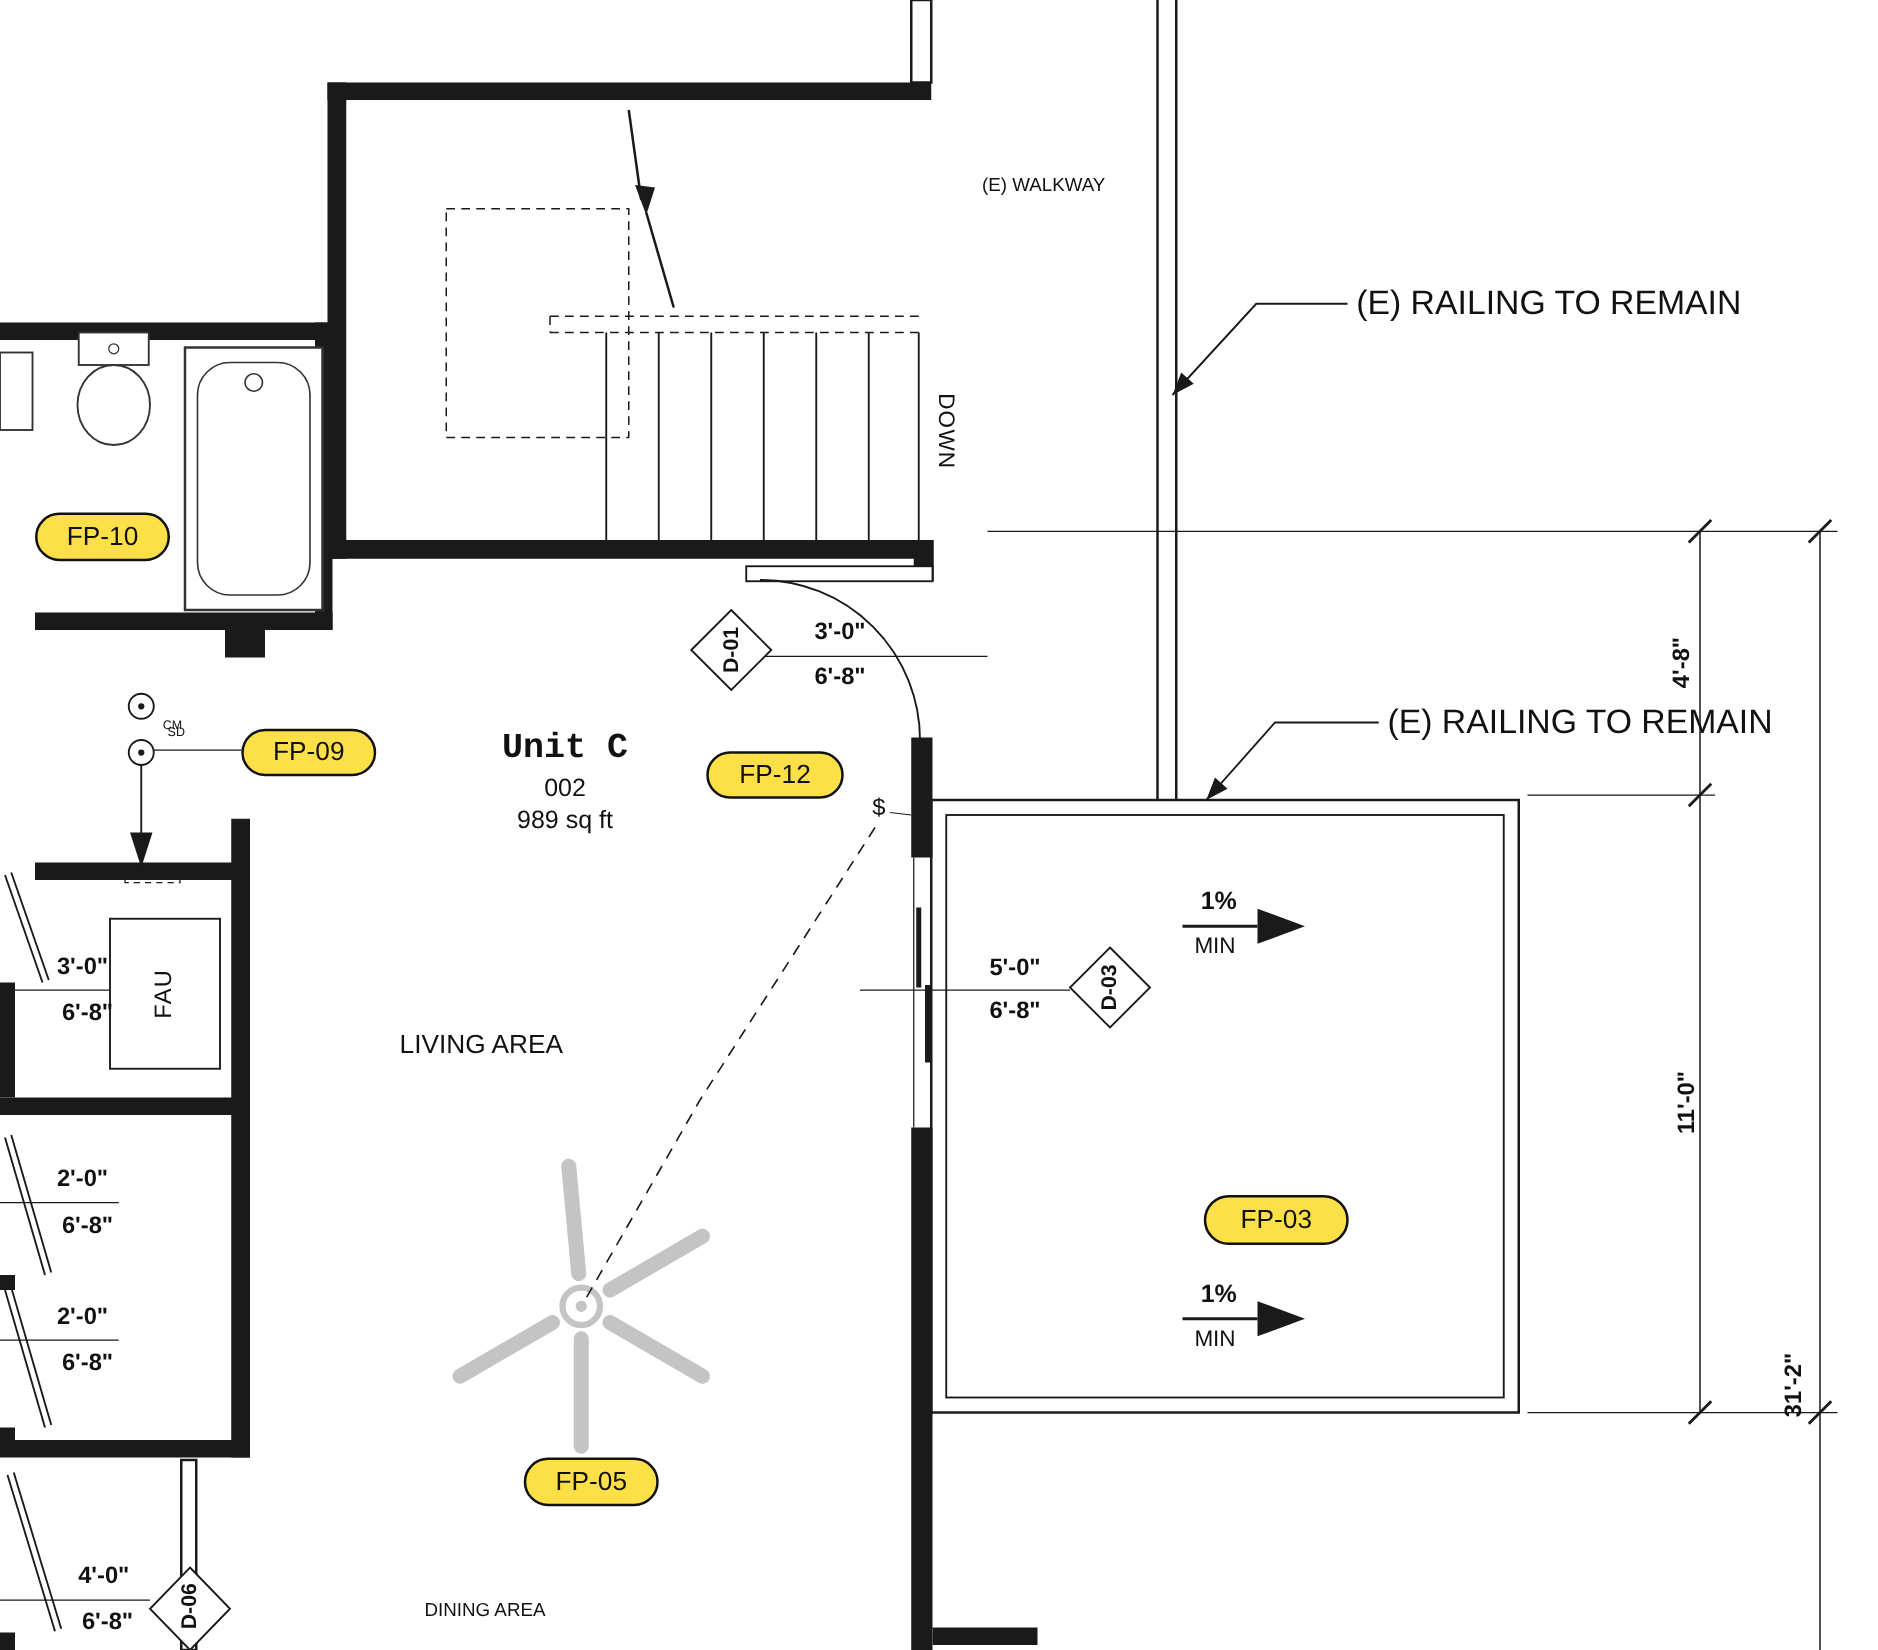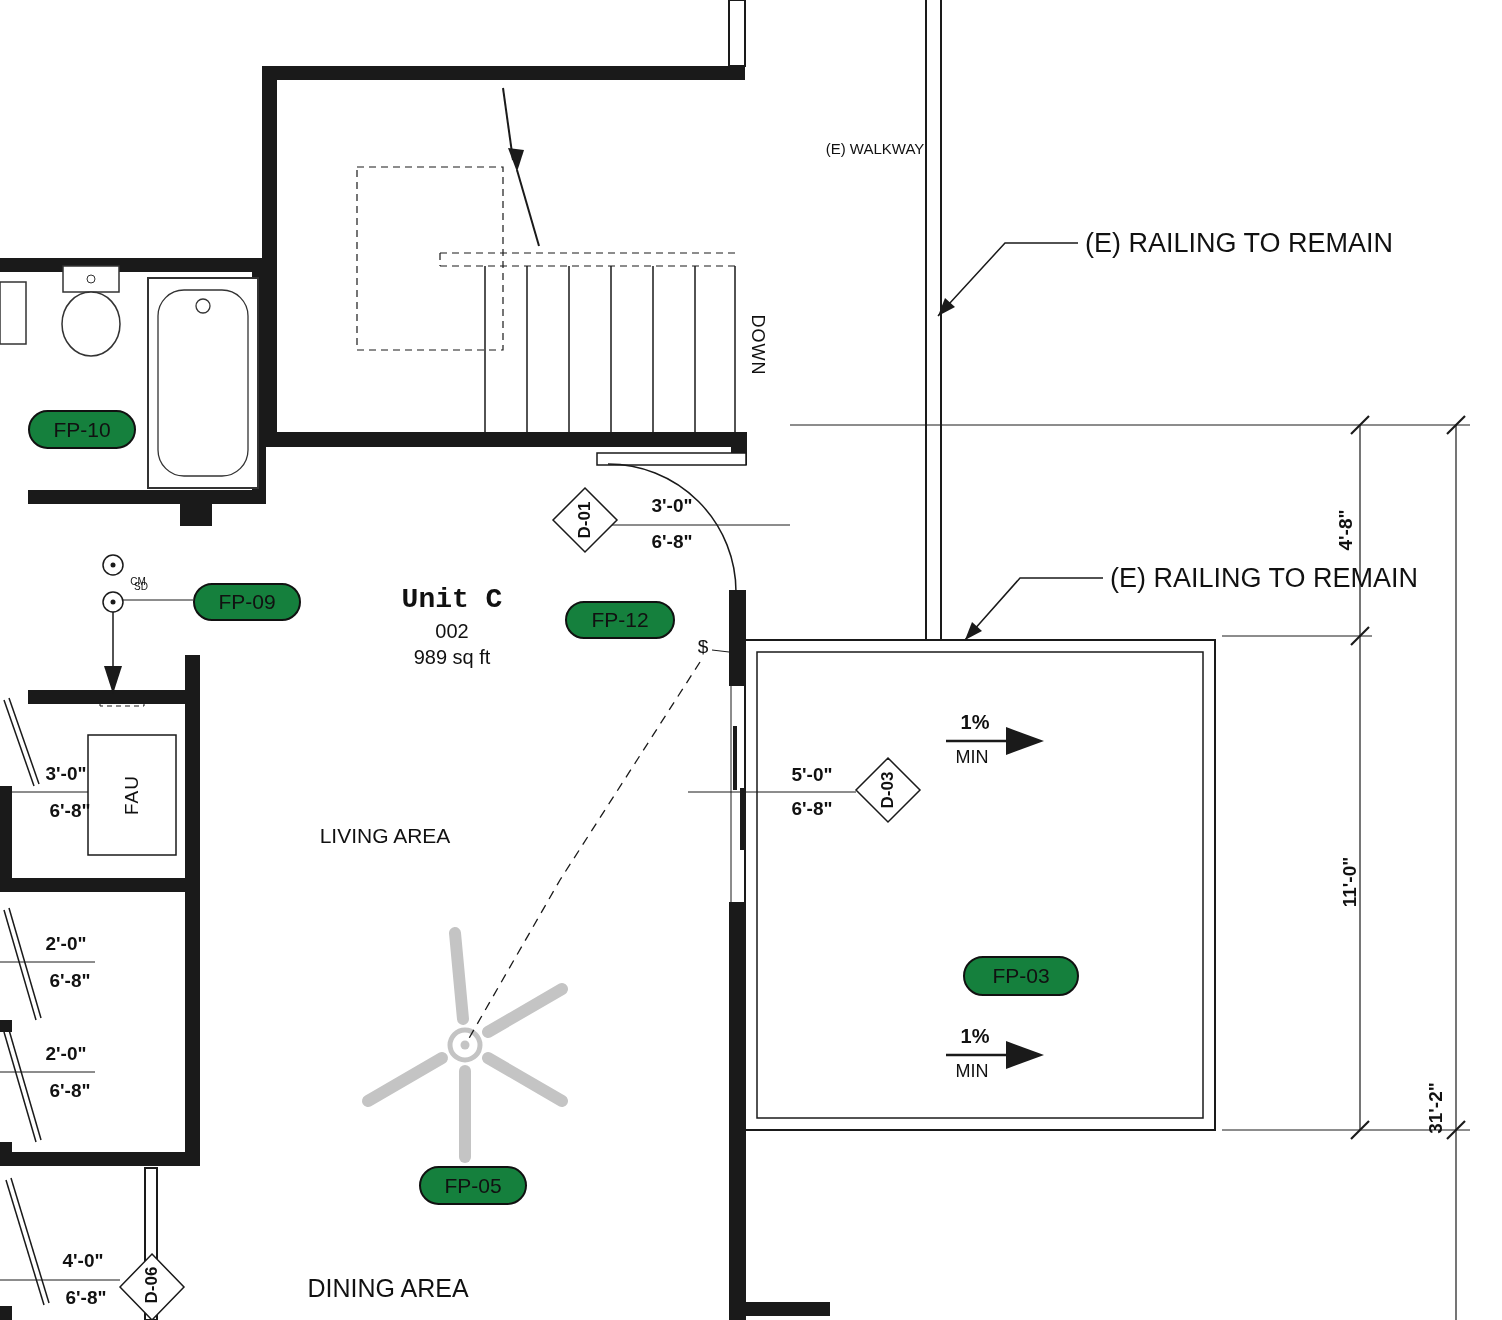--- a/index.html
+++ b/index.html
@@ -6,21 +6,21 @@
   #plan{position:relative;width:1502px;height:1320px;background:#fff;
         font-family:"Liberation Sans",sans-serif;color:#111;overflow:hidden;}
   #plan svg{position:absolute;left:0;top:0;}
   .t{position:absolute;transform:translate(-50%,-50%);white-space:nowrap;}
   .lt{position:absolute;transform:translate(0,-50%);white-space:nowrap;}
   .rotccw{transform:translate(-50%,-50%) rotate(-90deg);}
   .rotcw{transform:translate(-50%,-50%) rotate(90deg);}
   .dim{font-size:19px;font-weight:600;}
   .tag{font-size:17px;font-weight:600;}
   .oval{position:absolute;display:flex;align-items:center;justify-content:center;
-        border:2.5px solid #111;border-radius:20px;background:#15803d;
+        border:2.5px solid #111;border-radius:20px;background:#fde047;
         font-size:21px;font-weight:500;}
   .note-line{display:block;font-size:21px;font-weight:700;line-height:28px;text-align:center;}
   .slope-pct{font-size:20px;font-weight:700;}
   .slope-min{font-size:18px;font-weight:400;}
   .tiny{font-size:10px;margin-left:32px;}
 </style>
 </head>
 <body>
 
 <div id="plan">
@@ -177,24 +177,24 @@
       <polygon points="888,758 920,790 888,822 856,790"></polygon>
       <polygon points="152,1254 184,1287 152,1320 120,1287"></polygon>
     </g>
   </svg>
 
   <div class="t" style="left:452px;top:599px;font-size:28px;font-weight:700;font-family:Liberation Mono, monospace;">Unit C</div>
   <div class="t" style="left:452px;top:631px;font-size:20px;">002</div>
   <div class="t" style="left:452px;top:657px;font-size:20px;">989 sq ft</div>
 
   <div class="t" style="left:385px;top:836px;font-size:21px;">LIVING AREA</div>
-  <div class="t" style="left:388px;top:1288px;font-size:25px;">DINING AREA</div>
+  <div class="t" style="left:388px;top:1288px;font-size:15px;">DINING AREA</div>
   <div class="t rotccw" style="left:132px;top:795px;font-size:19px;letter-spacing:1px;">FAU</div>
 
-  <div class="t" style="left:835px;top:148px;font-size:15px;margin-left:40px;">(E) WALKWAY</div>
+  <div class="t" style="left:835px;top:148px;font-size:15px;">(E) WALKWAY</div>
   <div class="lt" style="left:1085px;top:243px;font-size:27px;">(E) RAILING TO REMAIN</div>
   <div class="lt" style="left:1110px;top:578px;font-size:27px;">(E) RAILING TO REMAIN</div>
   <div class="t rotcw" style="left:757px;top:345px;font-size:18px;letter-spacing:1px;">DOWN</div>
   <div class="t" style="left:703px;top:647px;font-size:19px;">$</div>
 
 
   <div class="t slope-pct" style="left:975px;top:722px;">1%</div>
   <div class="t slope-min" style="left:972px;top:757px;">MIN</div>
   <div class="t slope-pct" style="left:975px;top:1036px;">1%</div>
   <div class="t slope-min" style="left:972px;top:1071px;">MIN</div>

